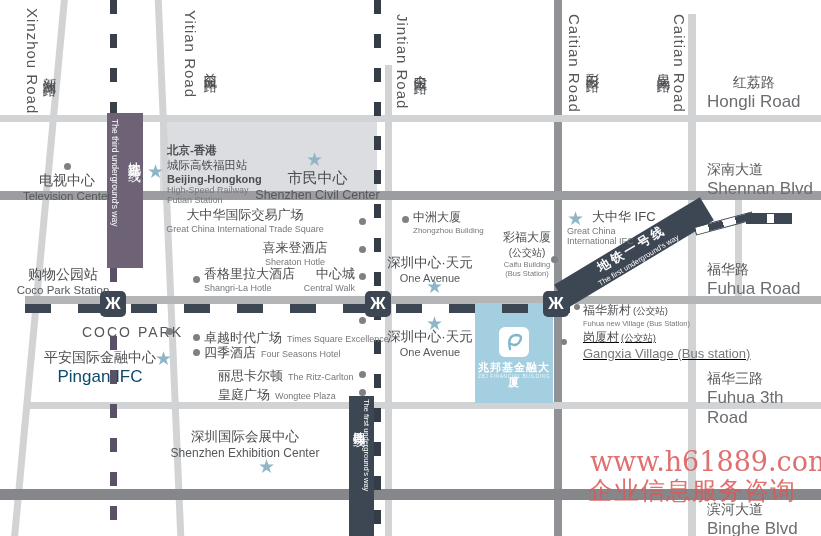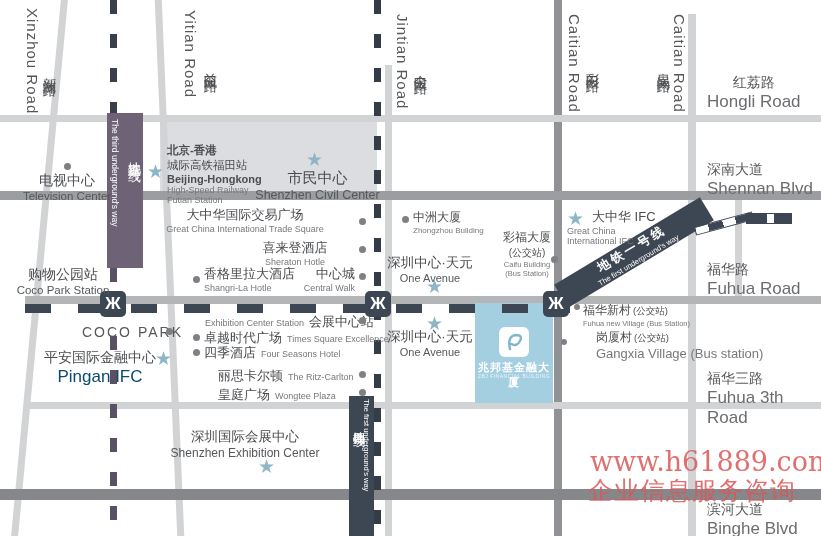--- a/index.html
+++ b/index.html
@@ -173,24 +173,20 @@
     <span class="lm-cn">香格里拉大酒店</span>
     <span class="lm-en">Shangri-La Hotle</span>
     </div>
 
   <div class="abs col" style="left:255px;top:265px;width:100px;align-items:flex-end;">
     <span class="lm-cn">中心城</span>
     <span class="lm-en">Central Walk</span>
     </div>
   <span class="dot" style="left:359px;top:273px;"></span>
 
-  <div class="abs row" style="left:205px;top:313px;">
-    <span class="lm-en">Exhibition Center Station</span>
-    <span class="lm-cn">会展中心站</span>
-    </div>
   <span class="dot" style="left:359px;top:317px;"></span>
 
   <span class="dot" style="left:193px;top:334px;"></span>
   <div class="abs row" style="left:204px;top:329px;">
     <span class="lm-cn">卓越时代广场</span>
     <span class="lm-en">Times Square Excellence</span>
     </div>
 
   <span class="dot" style="left:193px;top:349px;"></span>
   <div class="abs row" style="left:204px;top:344px;">
@@ -267,21 +263,21 @@
   <span class="dot" style="left:574px;top:304px;width:6px;height:6px;"></span>
   <div class="abs" style="left:583px;top:302px;">
     <div class="row" style="gap:2px;">
       <span class="lm-cn" style="font-size:12px;">福华新村</span>
       <span class="lm-cn" style="font-size:9.5px;">(公交站)</span>
       </div>
     <div class="lm-en" style="font-size:7.5px;">Fuhua new  Village (Bus Station)</div>
     </div>
 
   <span class="dot" style="left:561px;top:339px;width:6px;height:6px;"></span>
-  <div class="abs" style="left:596px;top:329px;">
+  <div class="abs" style="left:583px;top:329px;text-decoration:underline;">
     <div class="row" style="gap:2px;">
       <span class="lm-cn" style="font-size:12px;">岗厦村</span>
       <span class="lm-cn" style="font-size:9.5px;">(公交站)</span>
       </div>
     <div class="lm-en" style="font-size:13px;">Gangxia Village (Bus station)</div>
     </div>
 
   <div class="abs wm" style="left:590px;top:446px;font-size:27px;">www.h61889.com</div>
   <div class="abs wm" style="left:588px;top:474px;font-size:25px;letter-spacing:1px;">企业信息服务咨询</div>
 

